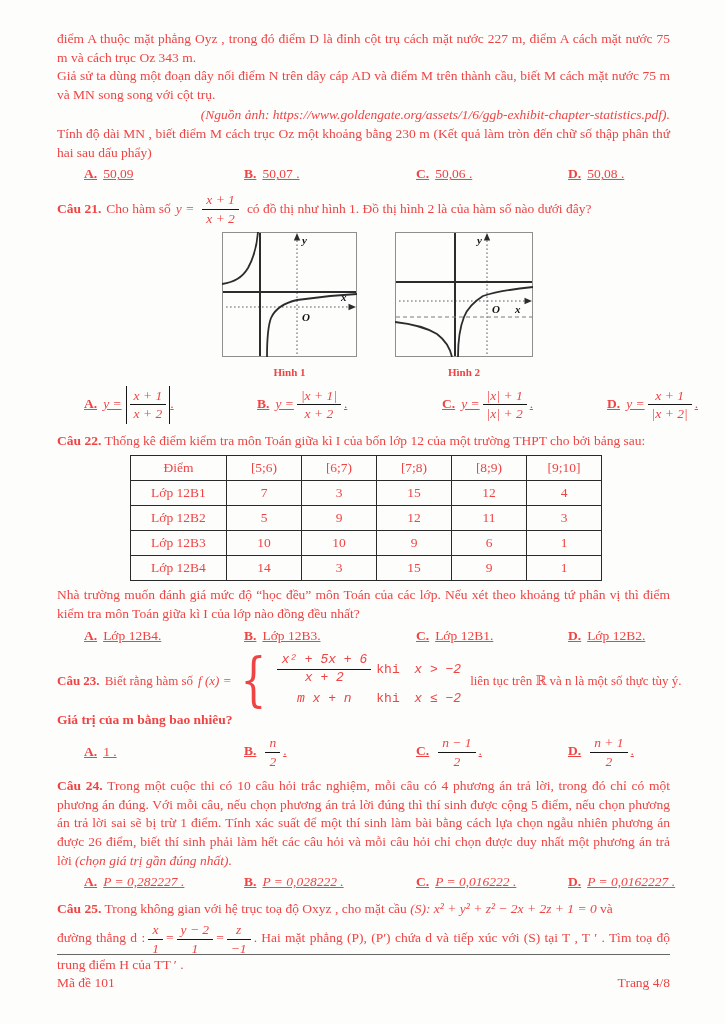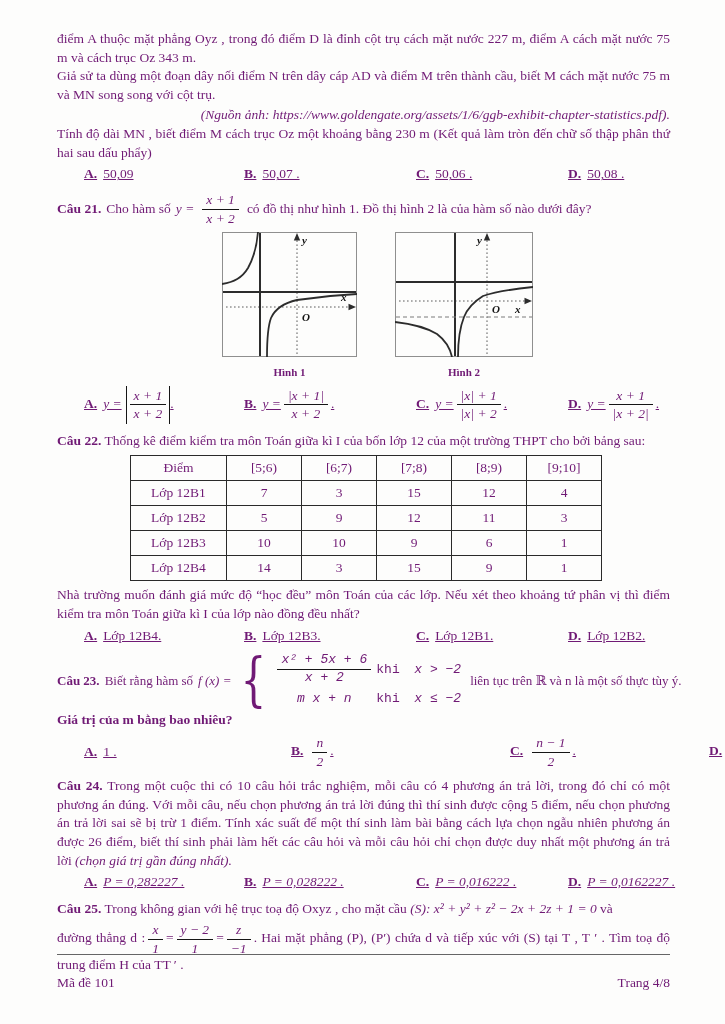--- a/index.html
+++ b/index.html
@@ -1,18 +1,18 @@
 <!DOCTYPE html>
 <html><head>
 <meta charset="utf-8">
 <style>
   html,body{margin:0;padding:0;background:#e8e8e8;}
   .page{
     position:relative; width:725px; height:1024px; margin:0 auto;
-    background:#fdfdfc; color:#701a75; box-sizing:border-box;
+    background:#fdfdfc; color:#ef4444; box-sizing:border-box;
     padding:30px 55px 0 57px;
     font-family:"Liberation Serif","DejaVu Serif",serif;
     font-size:13.5px; line-height:1.38;
   }
   p{margin:0; text-align:justify;}
   .it{font-style:italic;}
   .qlabel{font-weight:bold;}
   .src-line{text-align:right; font-style:italic; margin:1px 0;}
   .opts{display:grid; grid-template-columns:160px 172px 152px 1fr;
         padding-left:27px; margin:3px 0 8px; align-items:center;}
@@ -118,21 +118,21 @@
           <path class="curve" d="M63,125 C63,107 65,95 69,85 C73,75 80,69 88,64 C100,60 118,57 138,55"></path>
           <path class="curve" d="M0,90 C18,92 32,96 42,102 C50,108 55,116 57,125"></path>
           <text class="ax-label" x="82" y="12">y</text>
           <text class="ax-label" x="120" y="81">x</text>
           <text class="ax-label" x="97" y="81">O</text>
         </svg>
         <figcaption>Hình 2</figcaption>
       </figure>
     </div>
 
-    <div class="opts" style="margin-top:6px;">
+    <div class="opts" style="margin-top:6px;gap:13px;">
       <span class="opt"><span class="ol">A.</span><span class="it">y =</span><span class="tallbar" style="margin-left:4px;"></span><span class="frac"><span class="fnum">x + 1</span><span class="fden">x + 2</span></span><span class="tallbar"></span><span>.</span></span>
       <span class="opt"><span class="ol">B.</span><span class="it">y =</span><span class="frac"><span class="fnum">|x + 1|</span><span class="fden">x + 2</span></span><span>.</span></span>
       <span class="opt"><span class="ol">C.</span><span class="it">y =</span><span class="frac"><span class="fnum">|x| + 1</span><span class="fden">|x| + 2</span></span><span>.</span></span>
       <span class="opt"><span class="ol">D.</span><span class="it">y =</span><span class="frac"><span class="fnum">x + 1</span><span class="fden">|x + 2|</span></span><span>.</span></span>
     </div>
   </section>
 
   <section>
     <p><span class="qlabel">Câu 22.</span> <span>Thống kê điểm kiểm tra môn Toán giữa kì I của bốn lớp 12 của một trường THPT cho bởi bảng sau:</span></p>
     <table class="scoretable">
@@ -200,21 +200,21 @@
           <span style="font-style:normal;">khi</span>
           <span>x &gt; −2</span>
           <span class="pw-c">m x + n</span>
           <span style="font-style:normal;">khi</span>
           <span>x ≤ −2</span>
         </span>
       </span>
       <span class="gap-l">liên tục trên ℝ và n là một số thực tùy ý.</span>
     </div>
     <p style="margin-top:3px;font-weight:bold;">Giá trị của m bằng bao nhiêu?</p>
-    <div class="opts" style="margin-top:5px;gap:47px;">
+    <div class="opts" style="margin-top:5px;">
       <span class="opt"><span class="ol">A.</span><span>1 .</span></span>
       <span class="opt"><span class="ol">B.</span><span class="frac"><span class="fnum">n</span><span class="fden">2</span></span><span>.</span></span>
       <span class="opt"><span class="ol">C.</span><span class="frac"><span class="fnum">n − 1</span><span class="fden">2</span></span><span>.</span></span>
       <span class="opt"><span class="ol">D.</span><span class="frac"><span class="fnum">n + 1</span><span class="fden">2</span></span><span>.</span></span>
     </div>
   </section>
 
   <section>
     <p><span class="qlabel">Câu 24.</span> <span>Trong một cuộc thi có 10 câu hỏi trắc nghiệm, mỗi câu có 4 phương án trả lời, trong đó chỉ có một phương án đúng. Với mỗi câu, nếu chọn phương án trả lời đúng thì thí sinh được cộng 5 điểm, nếu chọn phương án trả lời sai sẽ bị trừ 1 điểm. Tính xác suất để một thí sinh làm bài bằng cách lựa chọn ngẫu nhiên phương án được 26 điểm, biết thí sinh phải làm hết các câu hỏi và mỗi câu hỏi chỉ chọn được duy nhất một phương án trả lời</span> <span class="it">(chọn giá trị gần đúng nhất).</span></p>
     <div class="opts">

